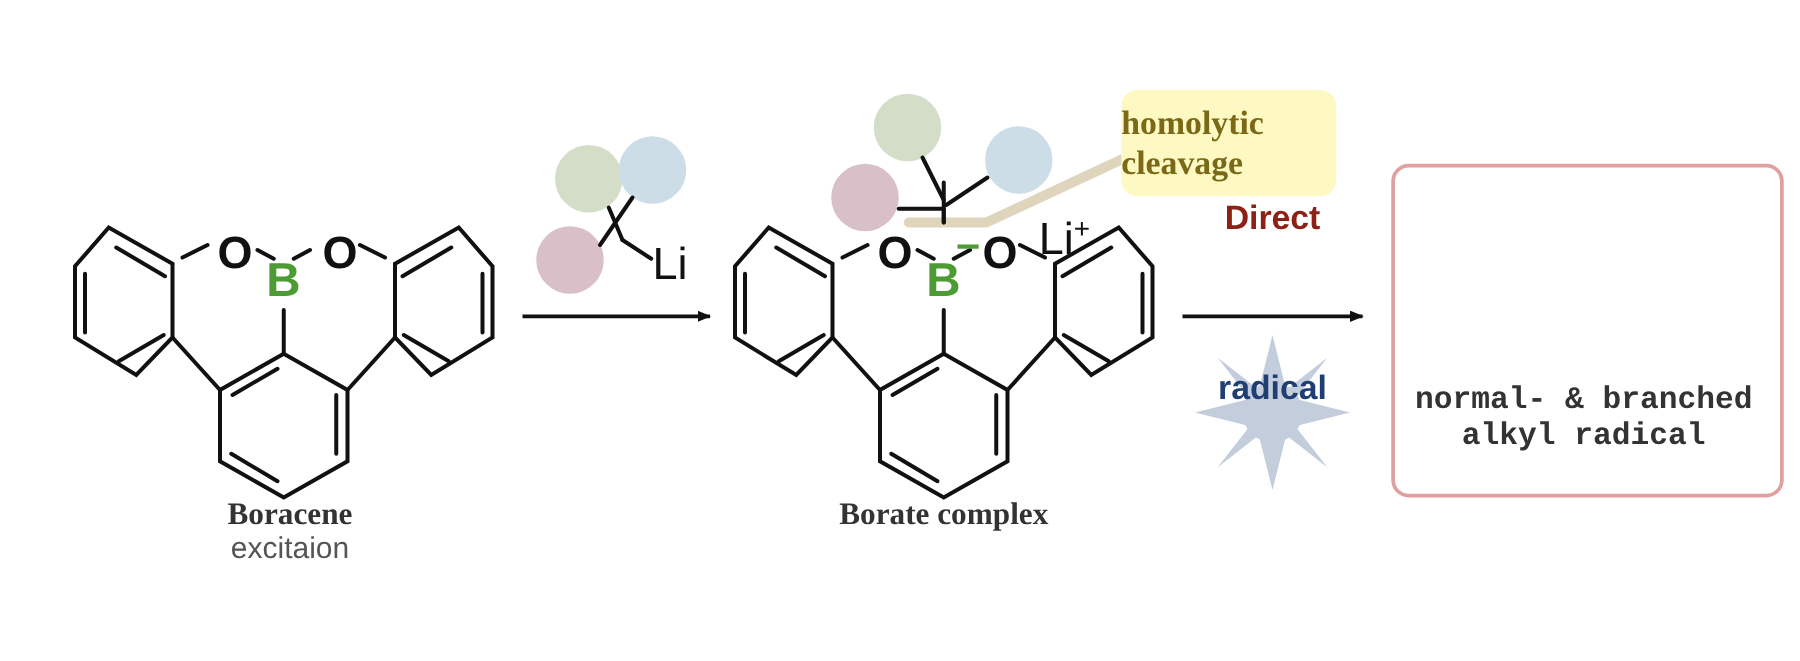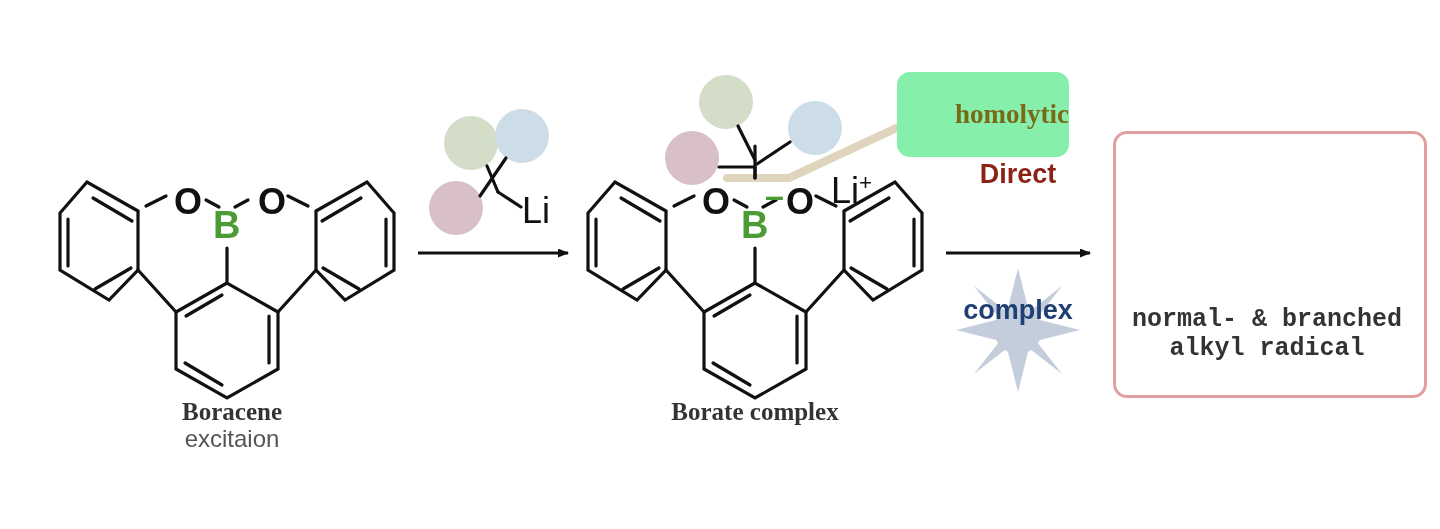--- a/index.html
+++ b/index.html
@@ -38,25 +38,25 @@
     color: #333333;
   }
   .cap-sub {
     font-family: "Liberation Sans", sans-serif;
     font-weight: normal;
     font-size: 24px;
     color: #555555;
   }
   .callout-box {
     position: absolute;
-    background: #86efac;
+    background: #fef9c3;
     border-radius: 13px;
     display: flex;
     flex-direction: column;
-    align-items: flex-end;
+    align-items: flex-start;
     justify-content: center;
     text-align: center;
   }
   .callout-line {
     font-family: "Liberation Serif", serif;
     font-weight: bold;
     font-size: 27px;
     color: #7a6a17;
     line-height: 1.18;
     white-space: nowrap;
@@ -257,28 +257,29 @@
   <span class="atom atom-li" style="left:522px; top:193px;">Li</span>
 
   <span class="atom atom-o" style="left:702px; top:184px;">O</span>
   <span class="atom atom-o" style="left:786px; top:184px;">O</span>
   <span class="atom atom-b" style="left:741px; top:206px;">B</span>
   <span class="atom atom-minus" style="left:765px; top:178px;">–</span>
   <span class="atom atom-li-plus" style="left:831px; top:172px;"><span>Li</span><sup>+</sup></span>
 
   <div class="callout-box" style="left:897px; top:72px; width:172px; height:85px;">
     <div class="callout-line">homolytic</div>
+    <div class="callout-line">cleavage</div>
   </div>
 
   <div class="cond-direct" style="left:953px; top:160px; width:130px;">
     <div>Direct</div>
   </div>
 
   <div class="cond-visible" style="left:953px; top:296px; width:130px;">
-    <div>complex</div>
+    <div>radical</div>
   </div>
 
   <div class="product-box" style="left:1113px; top:131px; width:308px; height:261px;"></div>
 
   <div class="product-caption" style="left:1113px; top:305px; width:308px;font-family:Liberation Mono, monospace;">
     <div>normal- &amp; branched</div>
     <div>alkyl radical</div>
   </div>
 
   <div class="caption" style="left:117px; top:398px; width:230px;">

